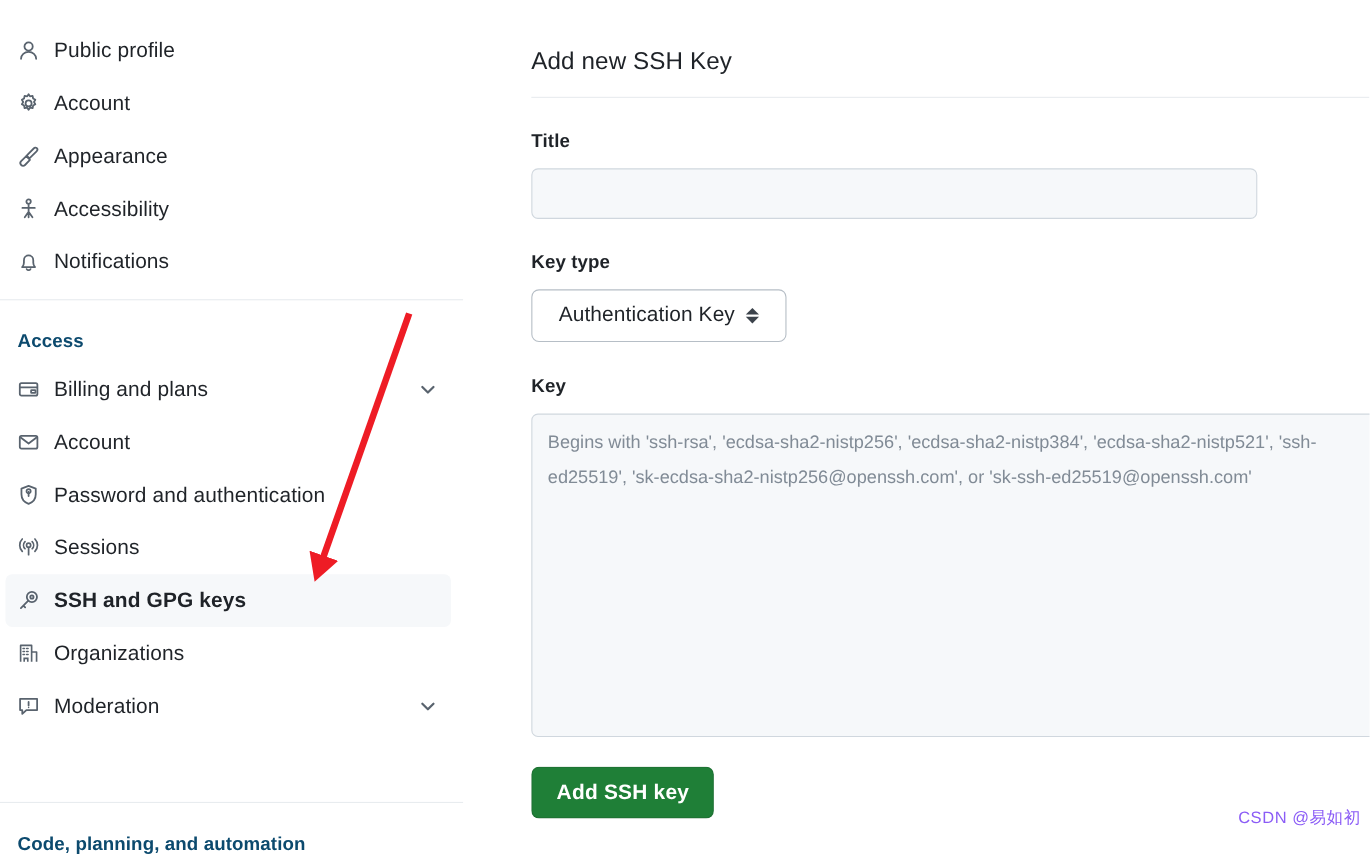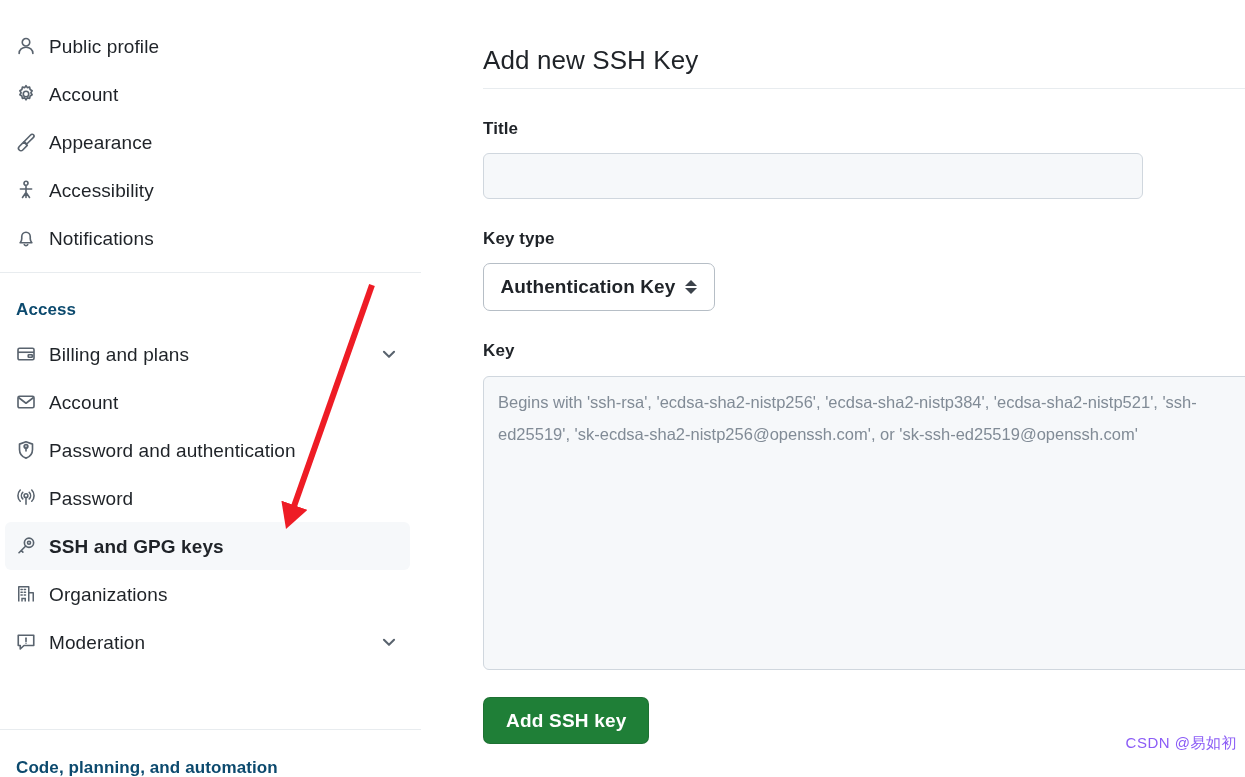--- a/index.html
+++ b/index.html
@@ -86,21 +86,21 @@
 
   
   #main {
     position: absolute;
     left: 483px; top: 0;
     width: 762px; height: 777px;
   }
   #page-title {
     position: absolute;
     left: 0; top: 28px;
-    font-size: 26px;
+    font-size: 22px;
     font-weight: 400;
     color: #1f2328;
     letter-spacing: 0.1px;
   }
   #title-rule {
     position: absolute;
     left: 0; top: 88px;
     width: 762px; height: 1px;
     background: #e8ecef;
   }
@@ -133,21 +133,20 @@
     left: 0; top: 263px;
     width: 232px; height: 48px;
     background: #ffffff;
     border: 1px solid #b6bec6;
     border-radius: 7px;
     display: flex;
     align-items: center;
     justify-content: center;
     cursor: pointer;
     gap: 10px;
-    font-weight: bold;
   }
   #keytype-value {
     font-size: 19px;
     color: #1f2328;
     letter-spacing: 0.1px;
   }
   .select-caret {
     display: flex;
     flex-direction: column;
     align-items: center;
@@ -324,21 +323,21 @@
 
       <div class="nav-item">
         <span class="nav-icon">
           <svg width="20" height="20" viewBox="0 0 16 16" fill="none" stroke="currentColor" stroke-width="1.25" stroke-linecap="round">
             <circle cx="8" cy="6.1" r="1.5"></circle>
             <path d="M8 7.6V13"></path>
             <path d="M5.4 3.5a3.7 3.7 0 0 0 0 5.2M10.6 3.5a3.7 3.7 0 0 1 0 5.2"></path>
             <path d="M3.4 1.6a6.4 6.4 0 0 0 0 9M12.6 1.6a6.4 6.4 0 0 1 0 9"></path>
           </svg>
         </span>
-        <span class="nav-label">Password</span>
+        <span class="nav-label">Sessions</span>
       </div>
 
       <div class="nav-item selected">
         <span class="nav-icon">
           <svg width="20" height="20" viewBox="0 0 16 16" fill="none" stroke="currentColor" stroke-width="1.3">
             <circle cx="10.4" cy="5.4" r="3.7"></circle>
             <circle cx="10.4" cy="5.4" r="1.2"></circle>
             <path d="M7.8 8 2.4 13.4M4.2 11.6l1.3 1.3" stroke-linecap="round"></path>
           </svg>
         </span>

